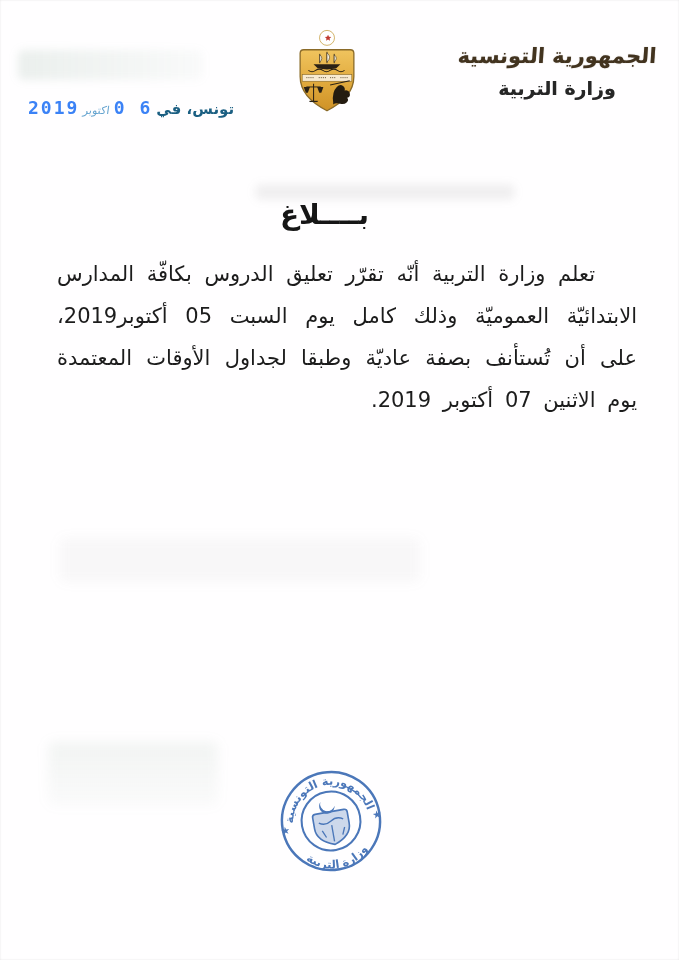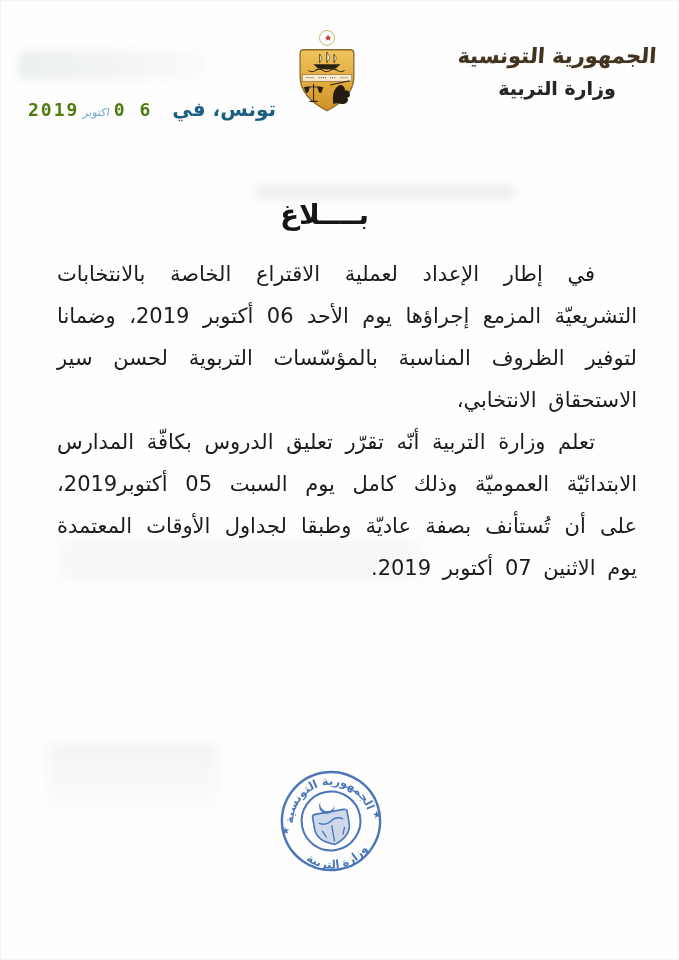--- a/index.html
+++ b/index.html
@@ -27,27 +27,27 @@
     margin-top:9px;font-size:19px;font-weight:bold;color:#262626;
     text-shadow:0 0 .5px rgba(0,0,0,.4);
   }
   .emblem{position:absolute;left:296px;top:29px;width:62px;height:88px;}
   .date-block{
     position:absolute;left:28px;top:97px;
     display:flex;align-items:baseline;direction:ltr;
   }
   .date-year,.date-day{
     font-family:"DejaVu Sans Mono", monospace;
-    font-size:18px;font-weight:bold;color:#4d7c0f;letter-spacing:2px;
+    font-size:18px;font-weight:bold;color:#3b82f6;letter-spacing:2px;
   }
   .date-month{
     font-size:11px;color:#64a3cf;margin:0 4px;transform:skewX(-8deg);
   }
   .place-label{
-    margin-left:20px;font-size:20px;font-weight:bold;color:#1b5f82;direction:rtl;
+    margin-left:4px;font-size:15px;font-weight:bold;color:#1b5f82;direction:rtl;
   }
   
   .doc-title{
     position:absolute;top:198px;left:0;width:679px;
     text-align:center;transform:translateX(-15px);
     font-size:28px;font-weight:bold;color:#161616;direction:rtl;
   }
   
   .doc-body{
     position:absolute;top:253px;left:57px;right:42px;
@@ -136,21 +136,20 @@
   <div class="date-block">
     <span class="date-year">2019</span>
     <span class="date-month">اكتوبر</span>
     <span class="date-day">0 6</span>
     <span class="place-label">تونس، في</span>
   </div>
 
   <div class="doc-title">بــــلاغ</div>
 
   <div class="doc-body">
-    <p>في إطار الإعداد لعملية الاقتراع الخاصة بالانتخابات التشريعيّة المزمع إجراؤها يوم الأحد 06 أكتوبر 2019، وضمانا لتوفير الظروف المناسبة بالمؤسّسات التربوية لحسن سير الاستحقاق الانتخابي،</p>
     <p>تعلم وزارة التربية أنّه تقرّر تعليق الدروس بكافّة المدارس الابتدائيّة العموميّة وذلك كامل يوم السبت 05 أكتوبر2019، على أن تُستأنف بصفة عاديّة وطبقا لجداول الأوقات المعتمدة يوم الاثنين 07 أكتوبر 2019.</p>
   </div>
 
   <svg class="seal" viewBox="0 0 124 124" aria-hidden="true">
     <defs>
       <path id="seal-top-arc" d="M 25,64 A 37,37 0 0 1 99,64" fill="none"></path>
       <path id="seal-bottom-arc" d="M 20,66 A 42,42 0 0 0 104,66" fill="none"></path>
     </defs>
     <circle cx="62" cy="62" r="47.5" fill="none" stroke="#3e6db4" stroke-width="2.4"></circle>
     <circle cx="62" cy="62" r="28.5" fill="none" stroke="#3e6db4" stroke-width="2"></circle>

